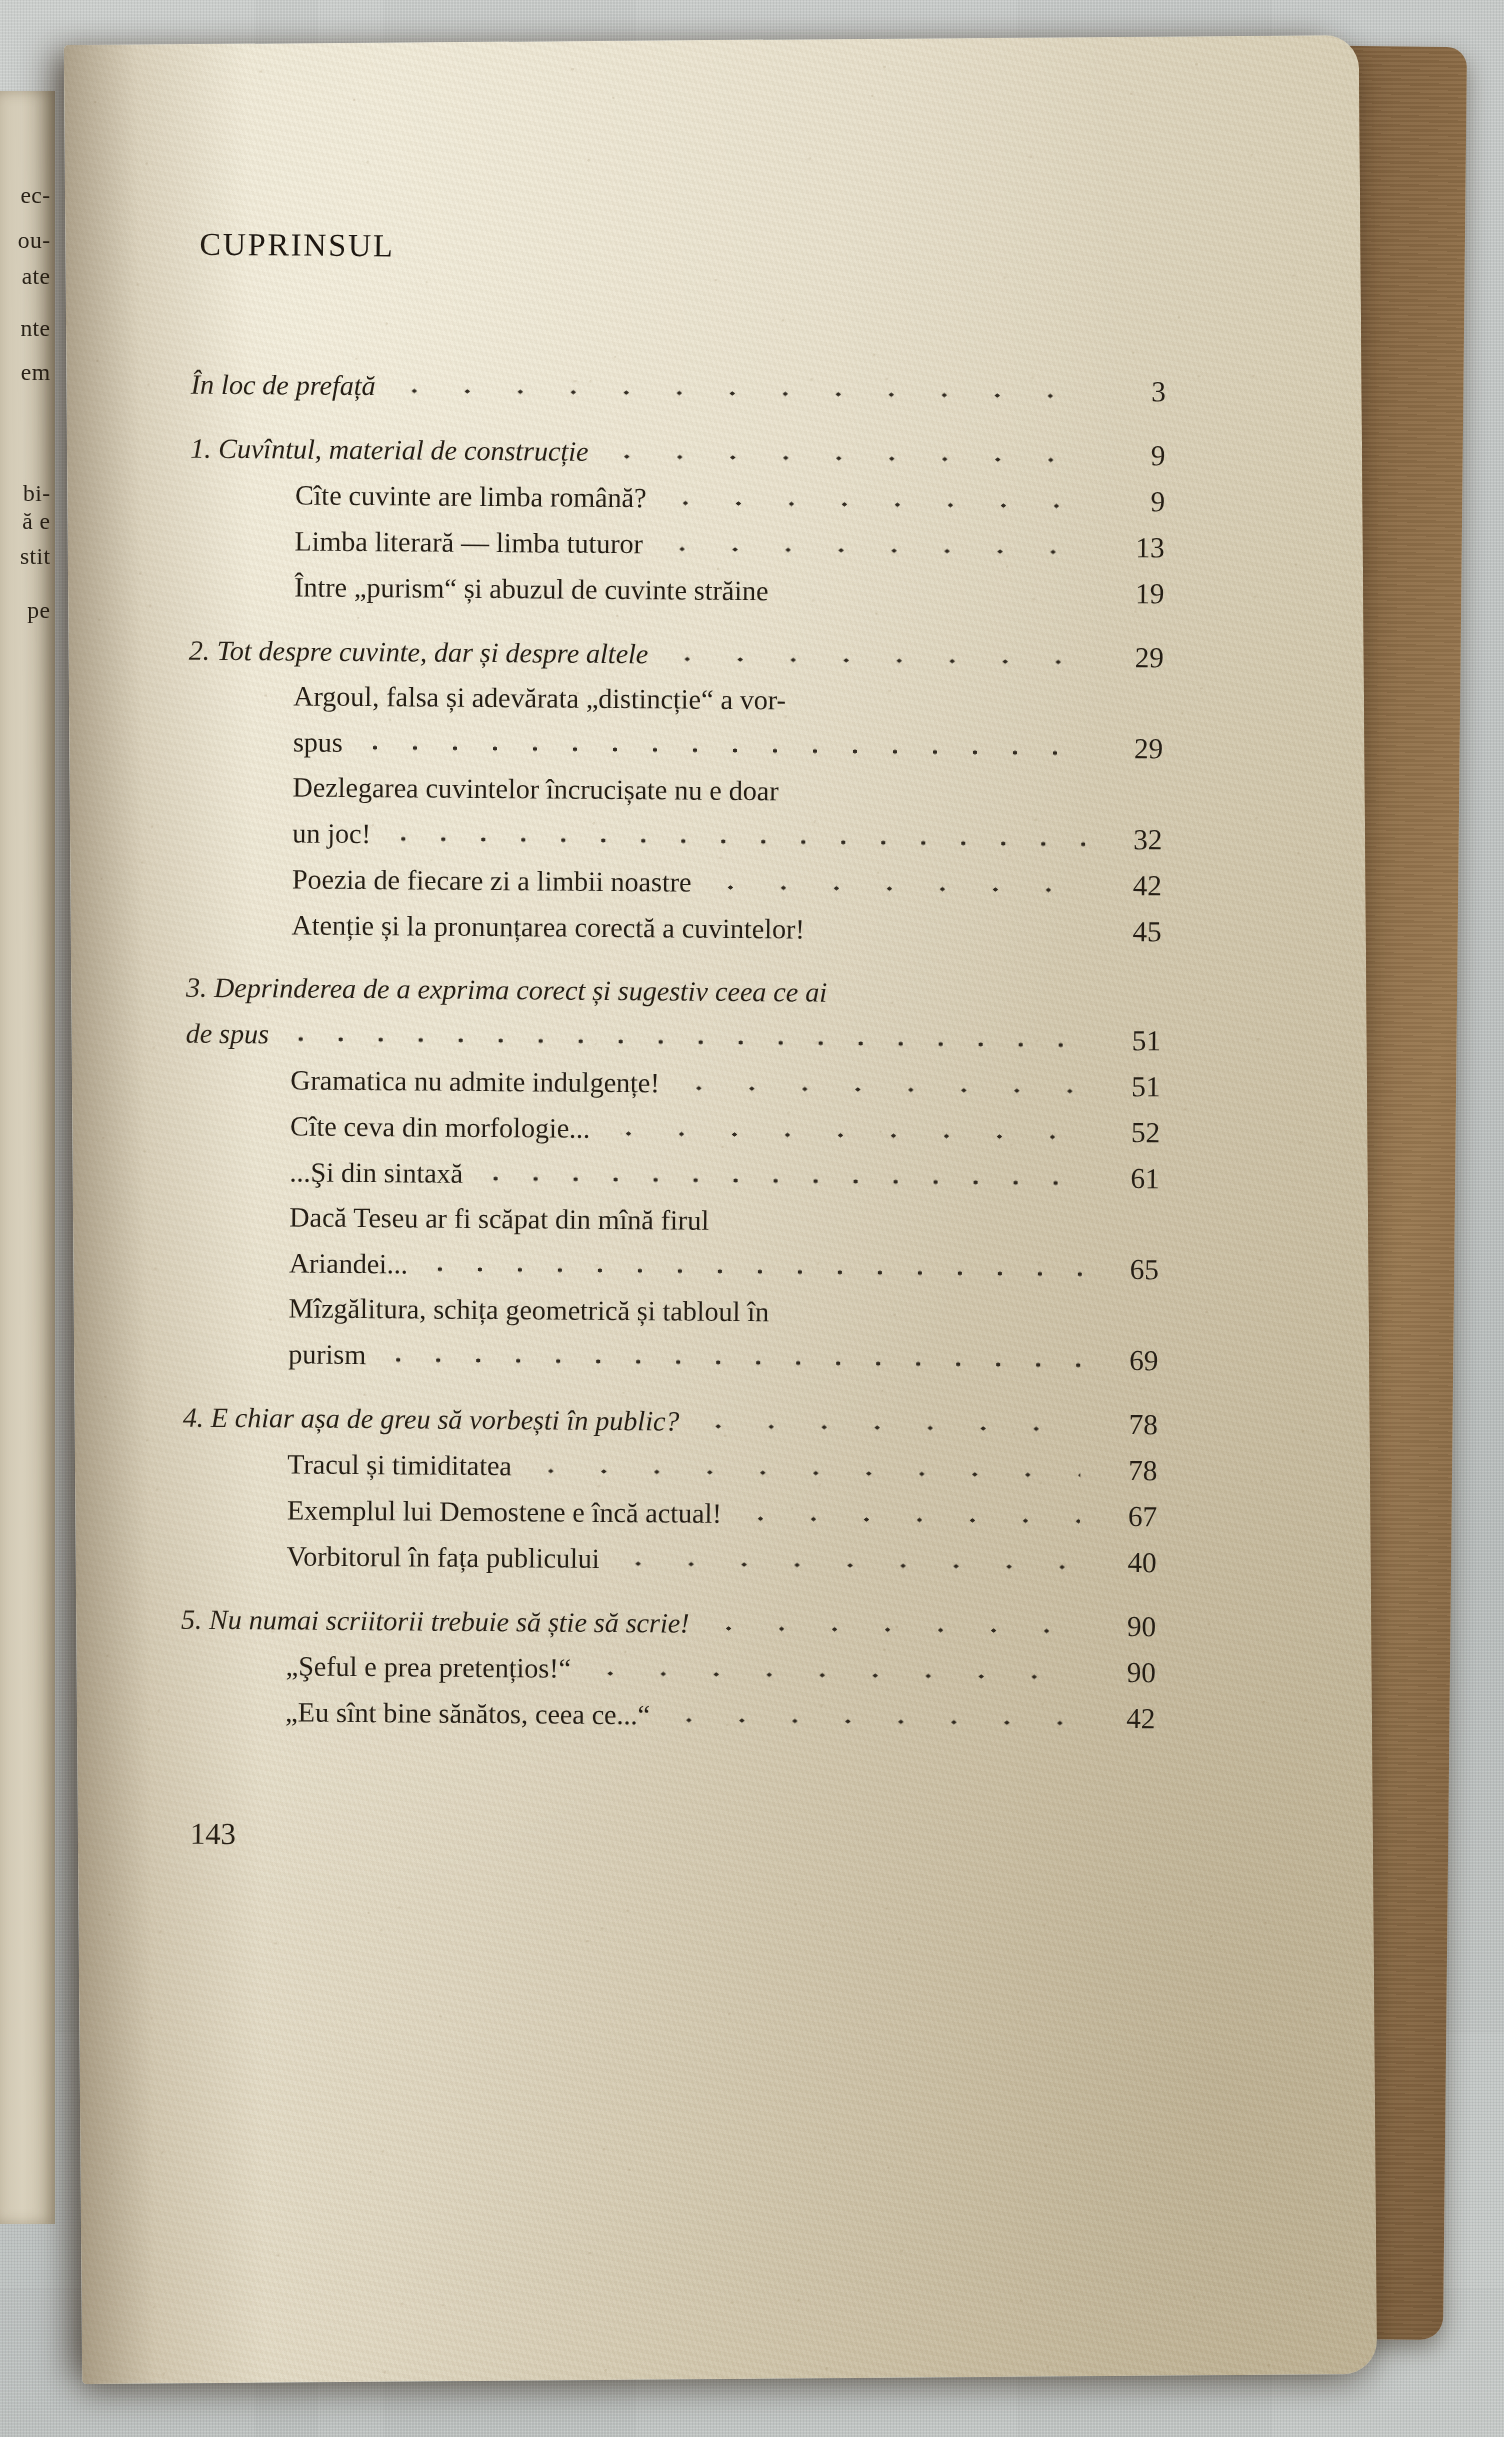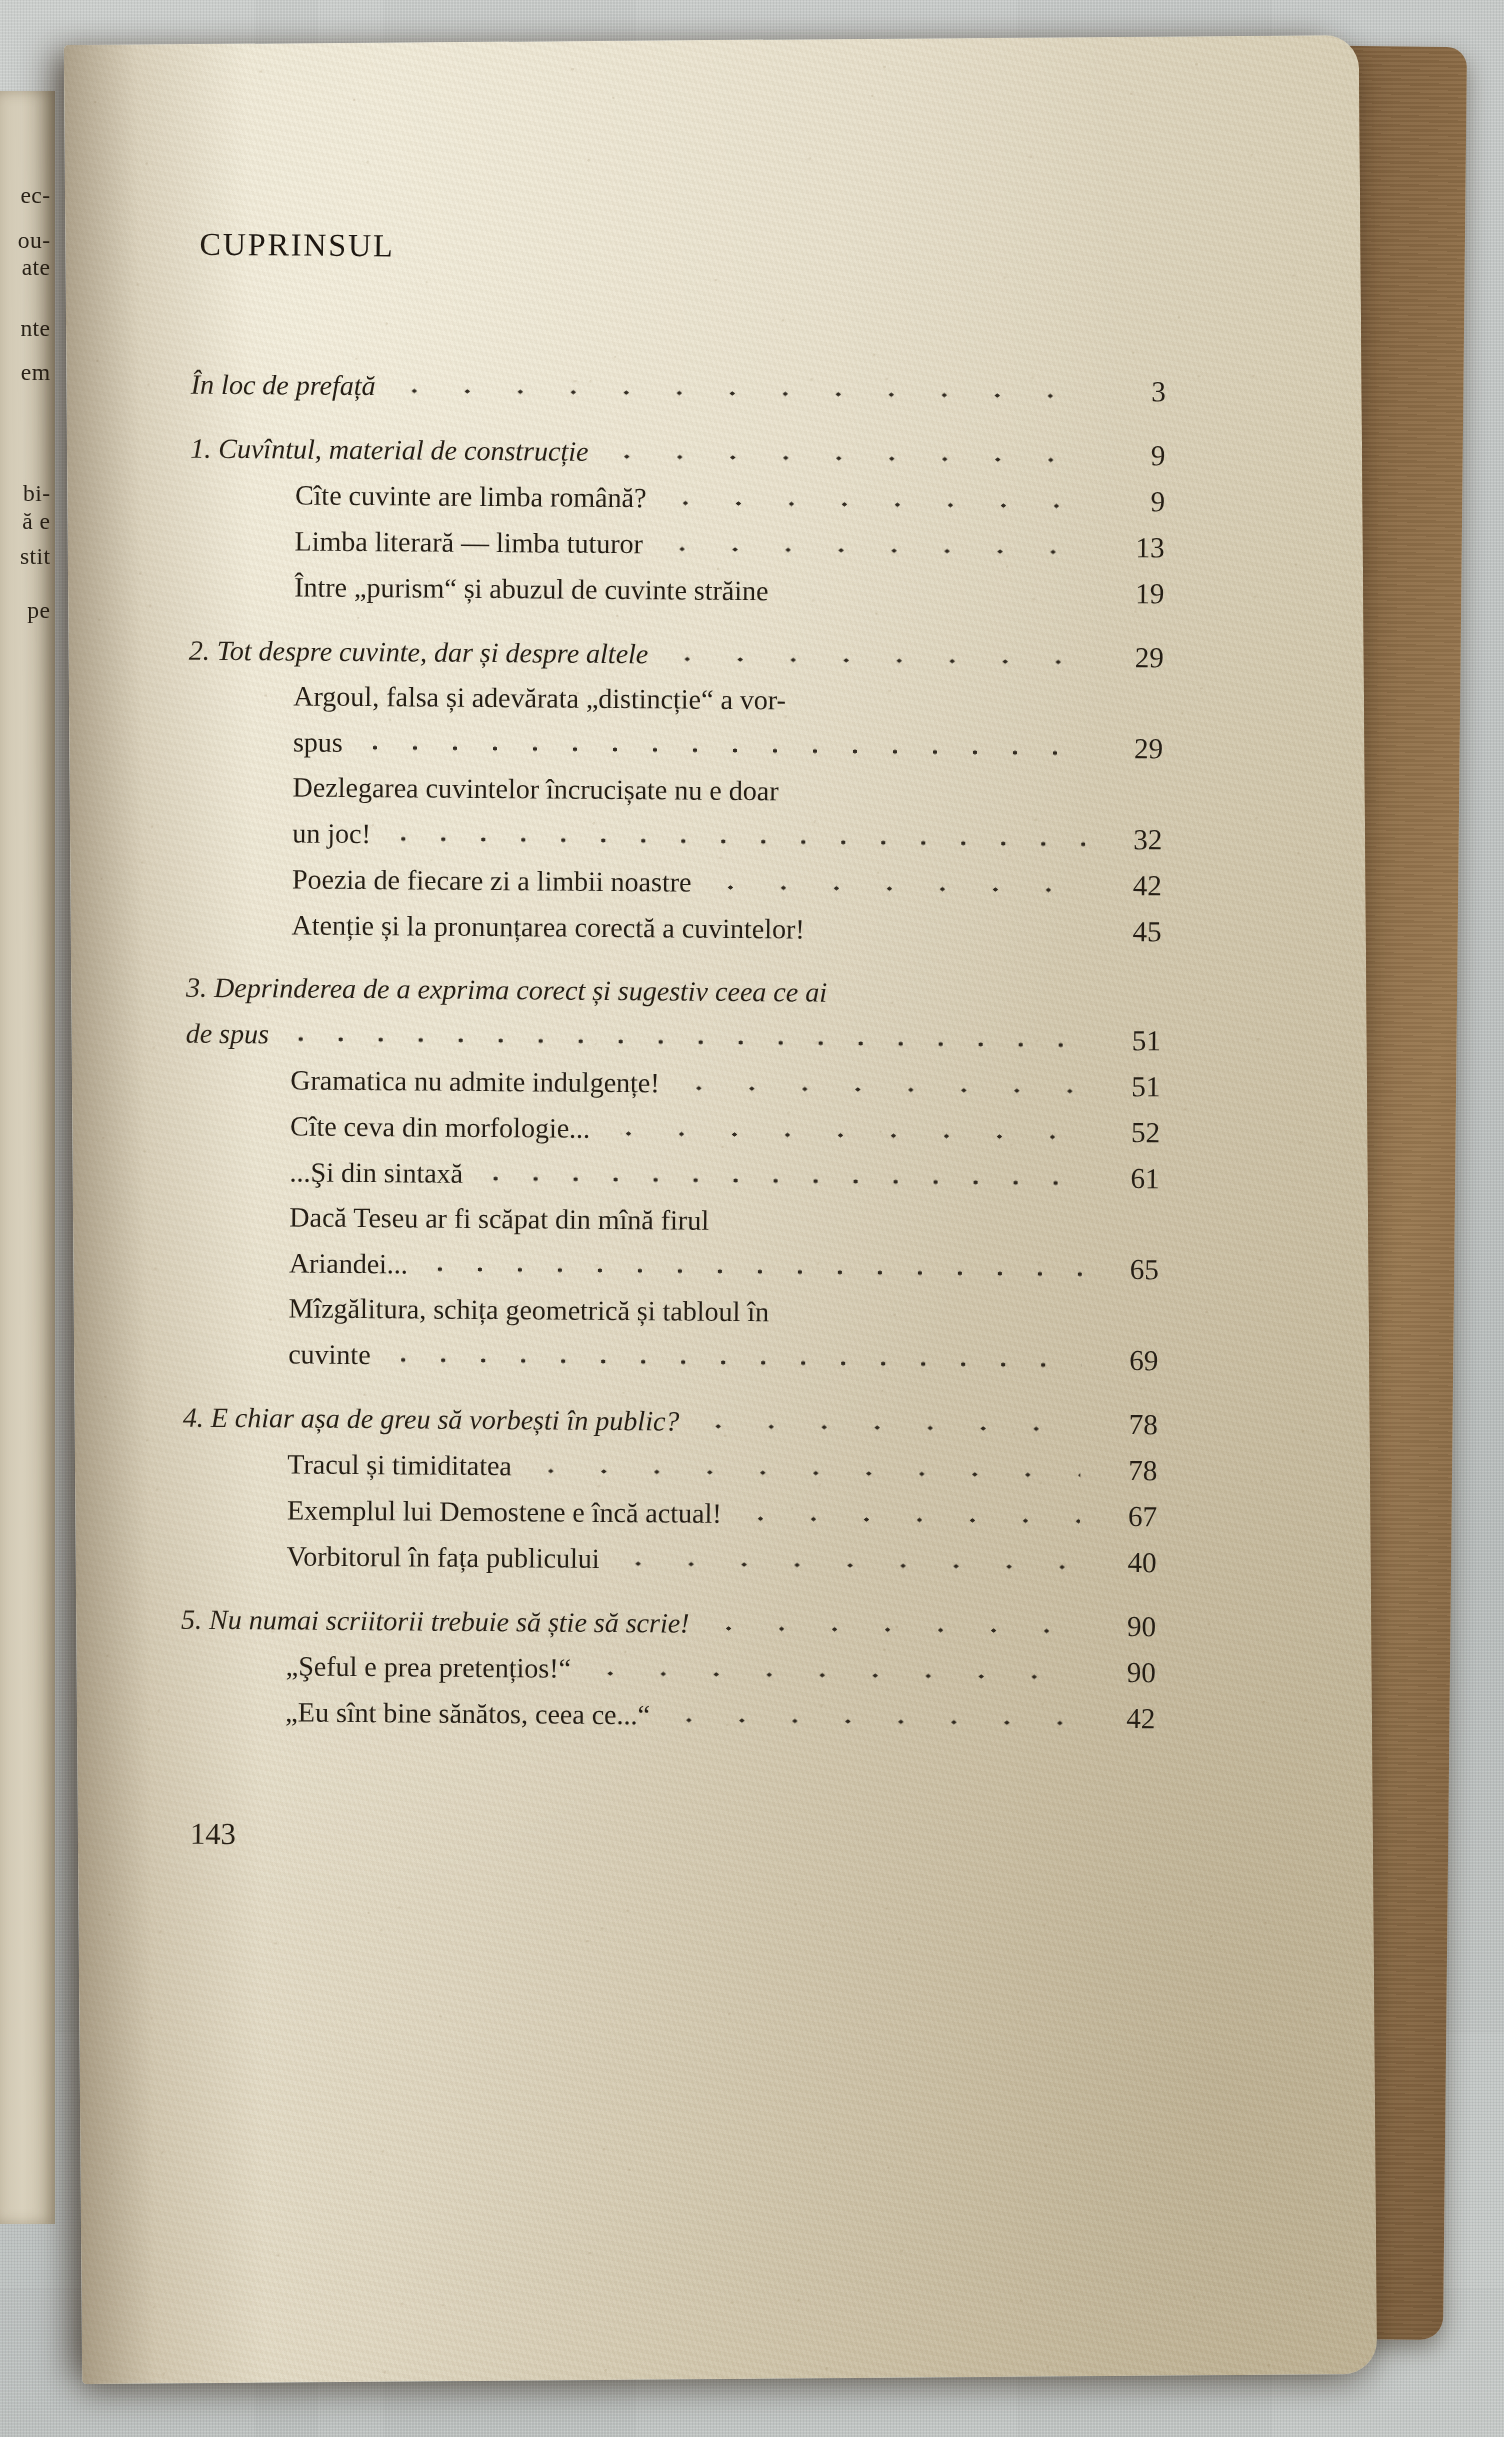--- a/index.html
+++ b/index.html
@@ -195,21 +195,21 @@
 </head>
 <body>
 
 <div id="page">
 
   <div class="backdrop"></div>
 
   <div class="left-page">
     <div class="left-frag" style="top:91px">ec-</div>
     <div class="left-frag" style="top:136px">ou-</div>
-    <div class="left-frag" style="top:163px">ate</div>
+    <div class="left-frag" style="top:172px">ate</div>
     <div class="left-frag" style="top:224px">nte</div>
     <div class="left-frag" style="top:268px">em</div>
     <div class="left-frag" style="top:389px">bi-</div>
     <div class="left-frag" style="top:417px">ă e</div>
     <div class="left-frag" style="top:452px">stit</div>
     <div class="left-frag" style="top:506px">pe</div>
   </div>
 
   <div class="book-block"></div>
 
@@ -320,21 +320,21 @@
               <span class="label">Ariandei...</span>
               <span class="leader"></span>
               <span class="page">65</span>
             </div>
             <div class="entry level2">
               <span class="label">Mîzgălitura, schița geometrică și tabloul în</span>
               <span class="leader" style="background-image: none;"></span>
               <span class="page blank"></span>
             </div>
             <div class="entry level2">
-              <span class="label">cuvinte</span>
+              <span class="label">purism</span>
               <span class="leader"></span>
               <span class="page">69</span>
             </div>
           </div>
           <div class="group">
             <div class="entry level1">
               <span class="label">4. E chiar așa de greu să vorbești în public?</span>
               <span class="leader sparse"></span>
               <span class="page">78</span>
             </div>

